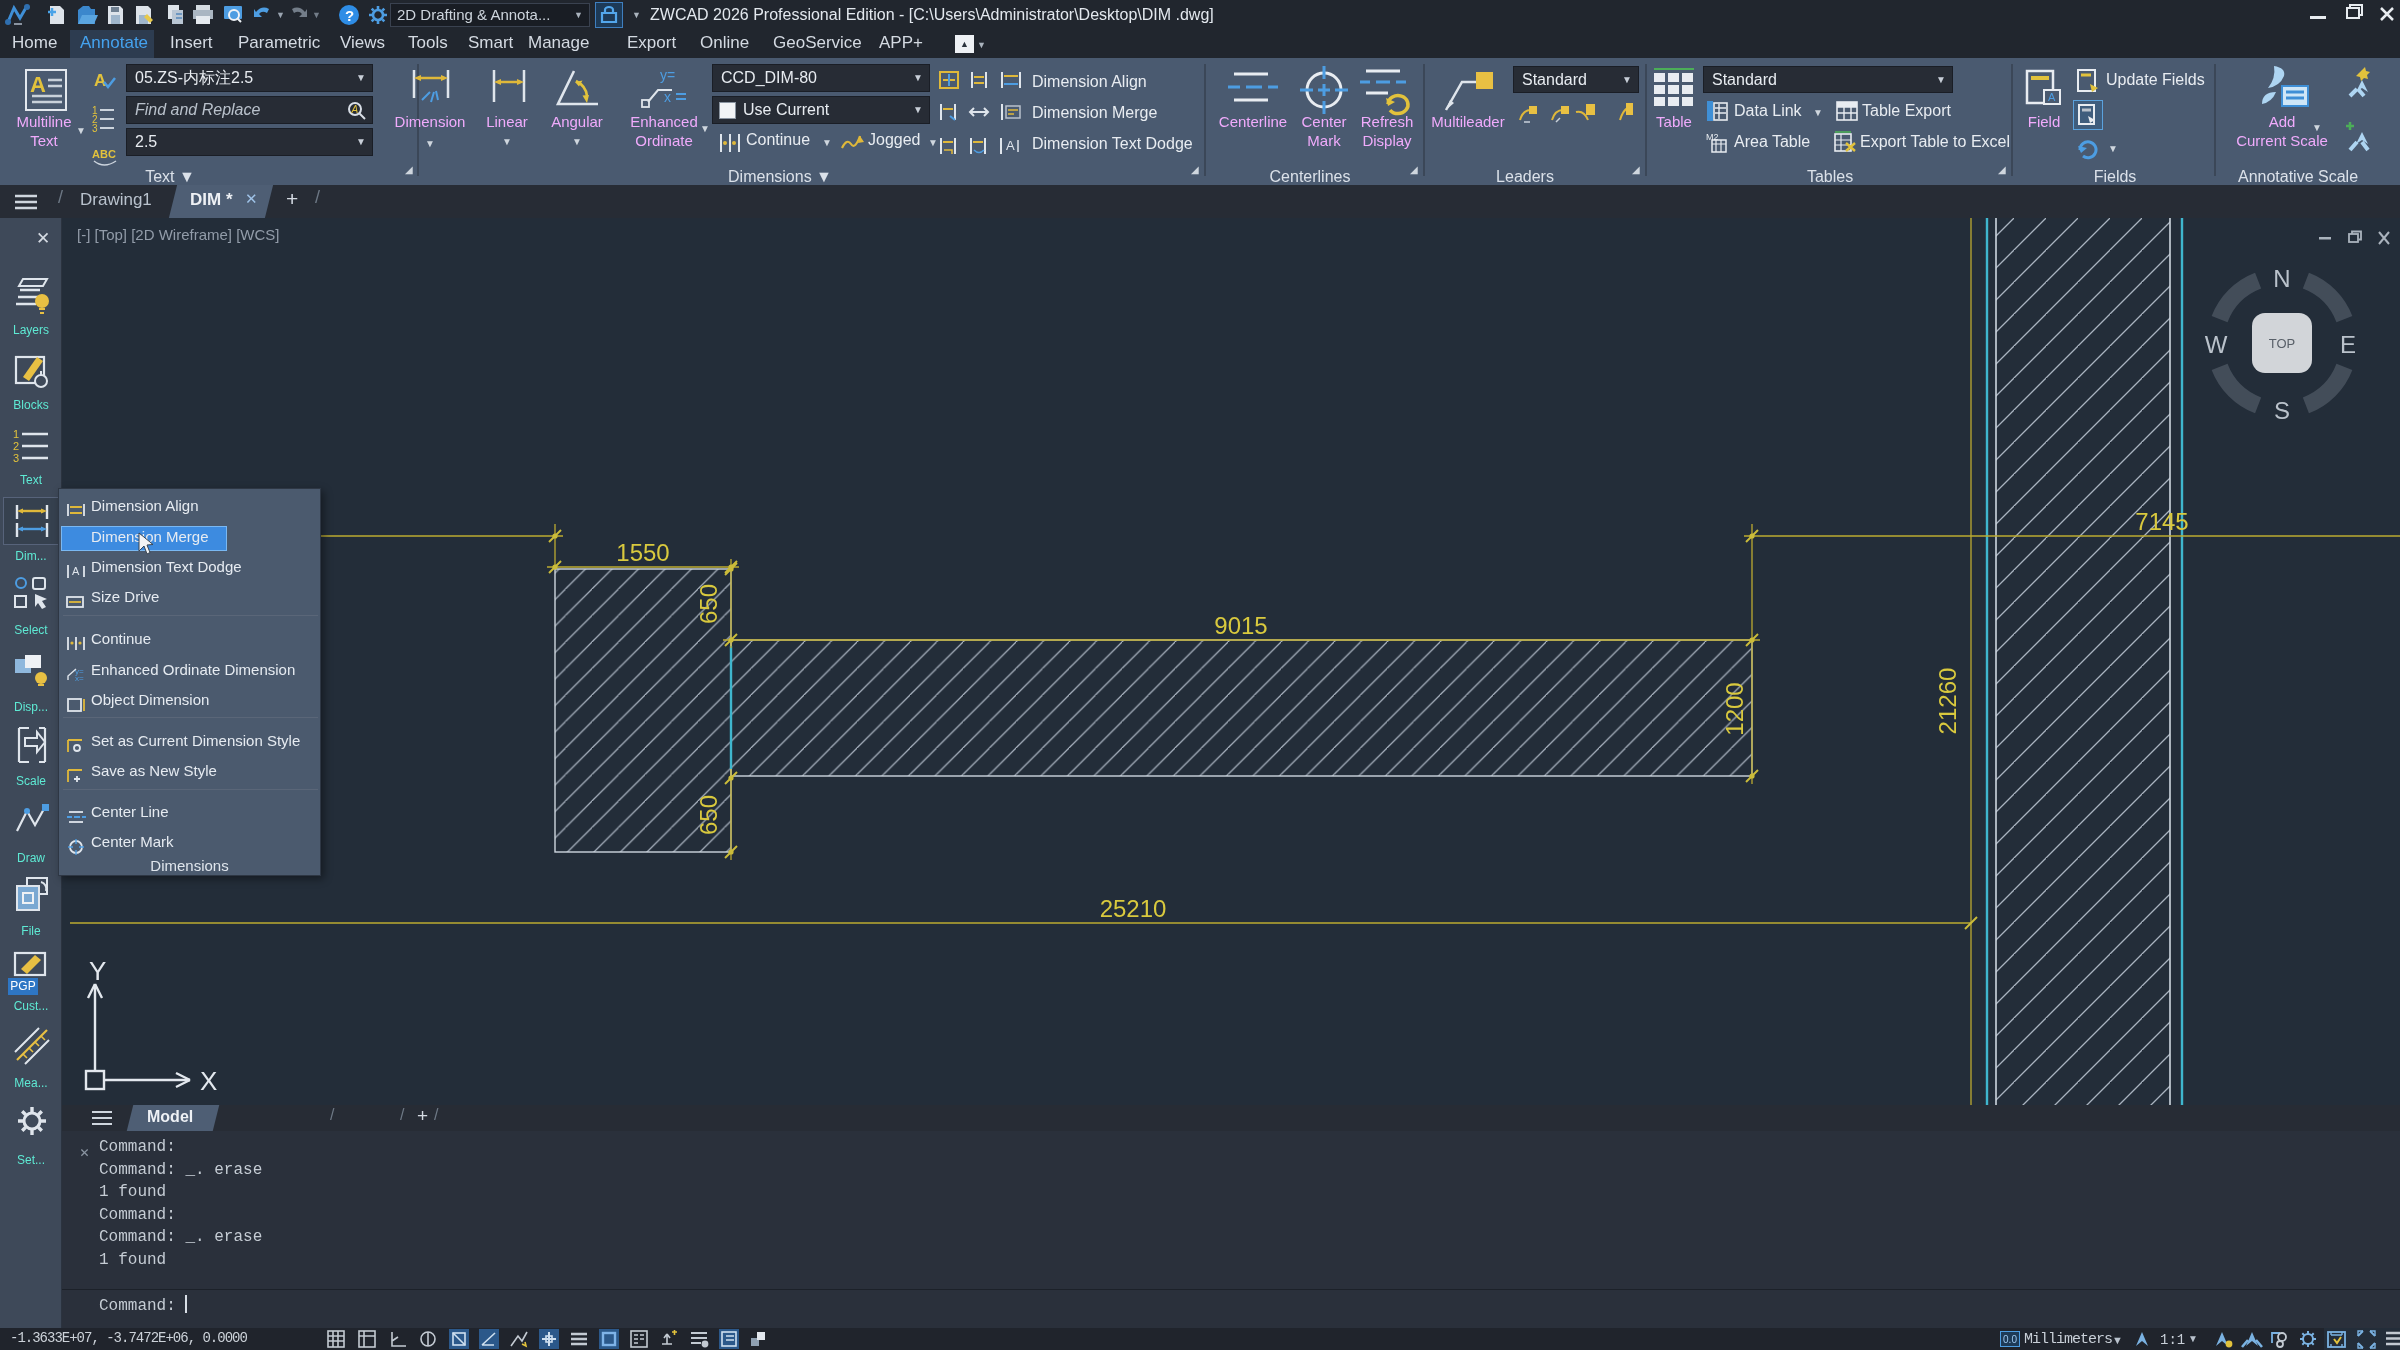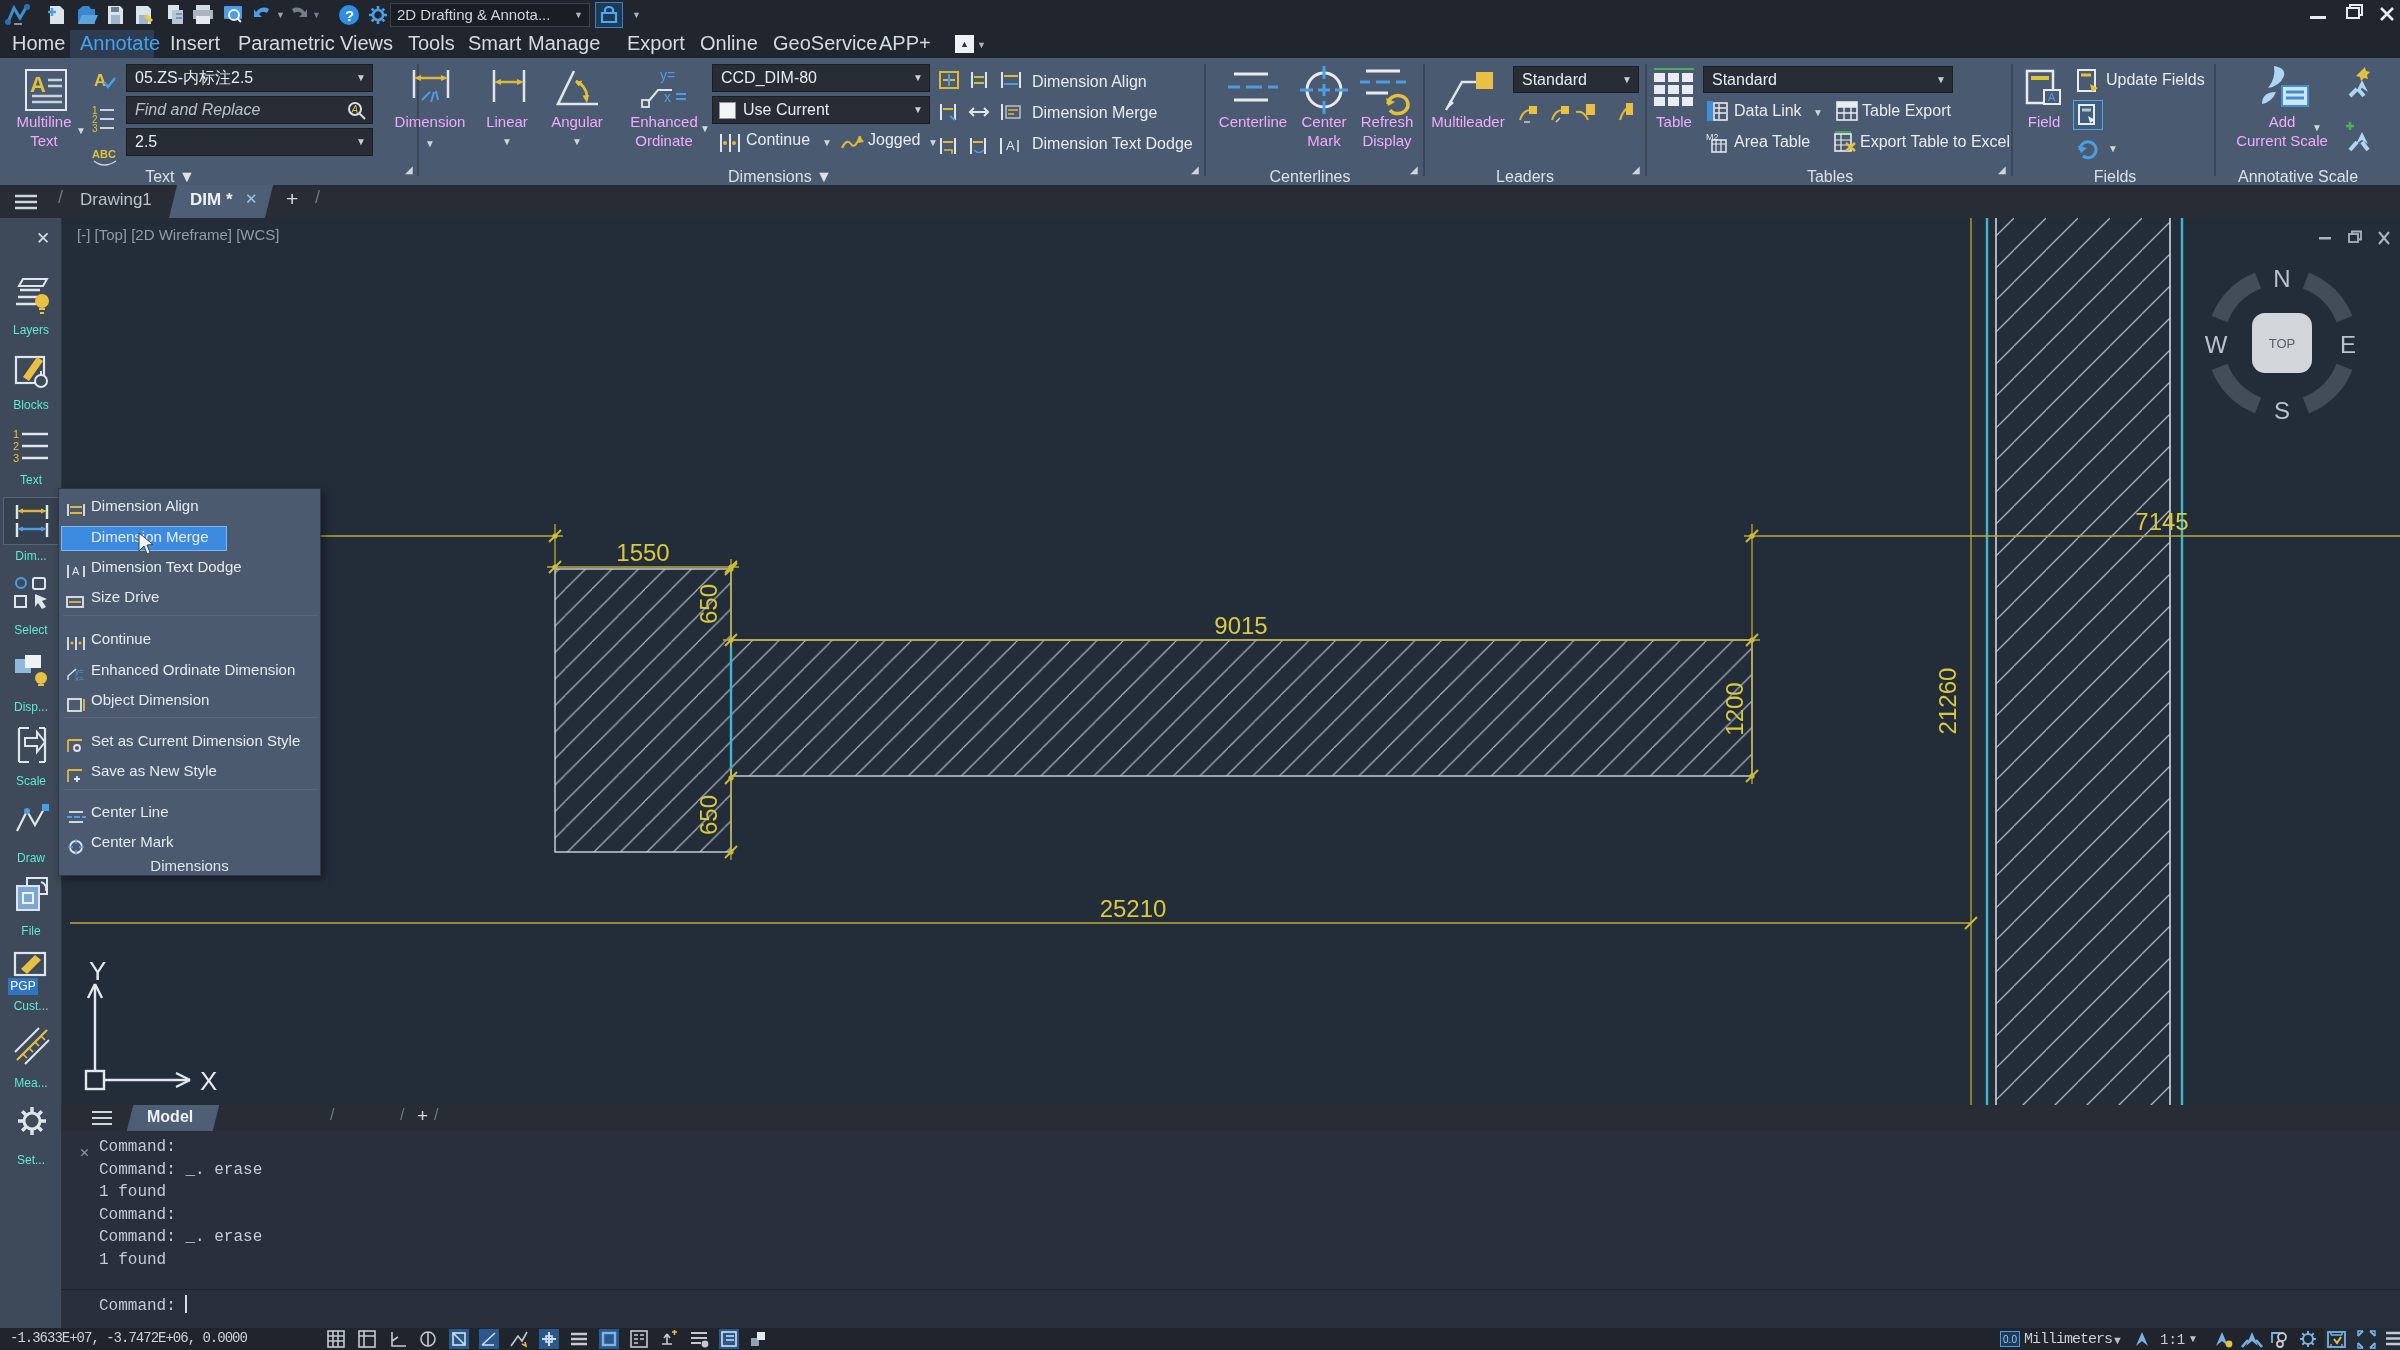--- a/index.html
+++ b/index.html
@@ -4,21 +4,21 @@
 <style>
 * { margin:0; padding:0; box-sizing:border-box; }
 html,body { width:2400px; height:1350px; overflow:hidden; background:#232d39; }
 body { font-family:"Liberation Sans", sans-serif; }
 #root { position:absolute; left:0; top:0; width:2400px; height:1350px; }
 .abs { position:absolute; }
 
 
 #titlebar { position:absolute; left:0; top:0; width:2400px; height:30px; background:#21262e; }
 #menubar { position:absolute; left:0; top:30px; width:2400px; height:28px; background:#21262e; }
-.menuitem { position:absolute; top:0; height:28px; line-height:26px; color:#d4dae2; font-size:20px; }
+.menuitem { position:absolute; top:0; height:28px; line-height:26px; color:#d4dae2; font-size:17px; }
 #ribbon { position:absolute; left:0; top:58px; width:2400px; height:127px; background:#4a5a70; }
 .psep { position:absolute; top:6px; width:2px; height:112px; background:#3b4758; }
 .plabel { position:absolute; top:110px; height:17px; font-size:16px; color:#dbe1e9; text-align:center; }
 .biglbl { position:absolute; font-size:15px; color:#f0abfc; text-align:center; }
 .combo { position:absolute; background:#272c35; border:1px solid #1a1e26; color:#e8ecf1; font-size:16px; line-height:26px; padding-left:8px; }
 .combo .arr { position:absolute; right:6px; top:0; color:#c8cfd8; font-size:10px; }
 .caret { position:absolute; color:#cfd6de; font-size:10px; }
 
 
 #tabbar { position:absolute; left:0; top:185px; width:2400px; height:33px; background:#272c35; }
@@ -98,20 +98,21 @@
         </g>
     </svg>
     <div class="abs" style="left:390px;top:3px;width:200px;height:24px;background:#191d24;border:1px solid #3a4250;color:#cdd4dc;font-size:15px;line-height:22px;padding-left:6px">2D Drafting &amp; Annota...</div>
     <div class="abs" style="left:574px;top:10px;color:#aab3bd;font-size:9px">▼</div>
     <div class="abs" style="left:595px;top:2px;width:28px;height:26px;background:#1d3a57;border:1px solid #3f7fbf">
       <svg width="26" height="24" viewBox="0 0 26 24">
           <path d="M6 10 h14 v9 h-14 z M9 10 v-3 a4 3 0 0 1 8 0 v3" fill="none" stroke="#53a7ec" stroke-width="2.2"></path>
         </svg>
     </div>
     <div class="abs" style="left:632px;top:10px;color:#aab3bd;font-size:9px">▼</div>
+    <div class="abs" style="left:650px;top:0;width:1400px;height:30px;line-height:30px;color:#e3e8ee;font-size:16px">ZWCAD 2026 Professional Edition - [C:\Users\Administrator\Desktop\DIM .dwg]</div>
     <svg class="abs" style="left:2300px;top:0" width="100" height="30" viewBox="0 0 100 30">
       <rect x="10" y="16" width="16" height="3" fill="#e8ecf0"></rect>
       <rect x="47" y="8" width="12" height="10" fill="none" stroke="#e8ecf0" stroke-width="2"></rect>
       <path d="M50 8 v-3 h12 v10 h-3" fill="none" stroke="#e8ecf0" stroke-width="2"></path>
       <path d="M81 8 l12 12 M93 8 l-12 12" stroke="#e8ecf0" stroke-width="2.5"></path>
     </svg>
   </div>
   <div id="menubar">
     <div class="abs" style="left:70px;top:0;width:84px;height:28px;background:#2d3c50"></div>
     <div class="menuitem" style="left:12px">Home</div>

